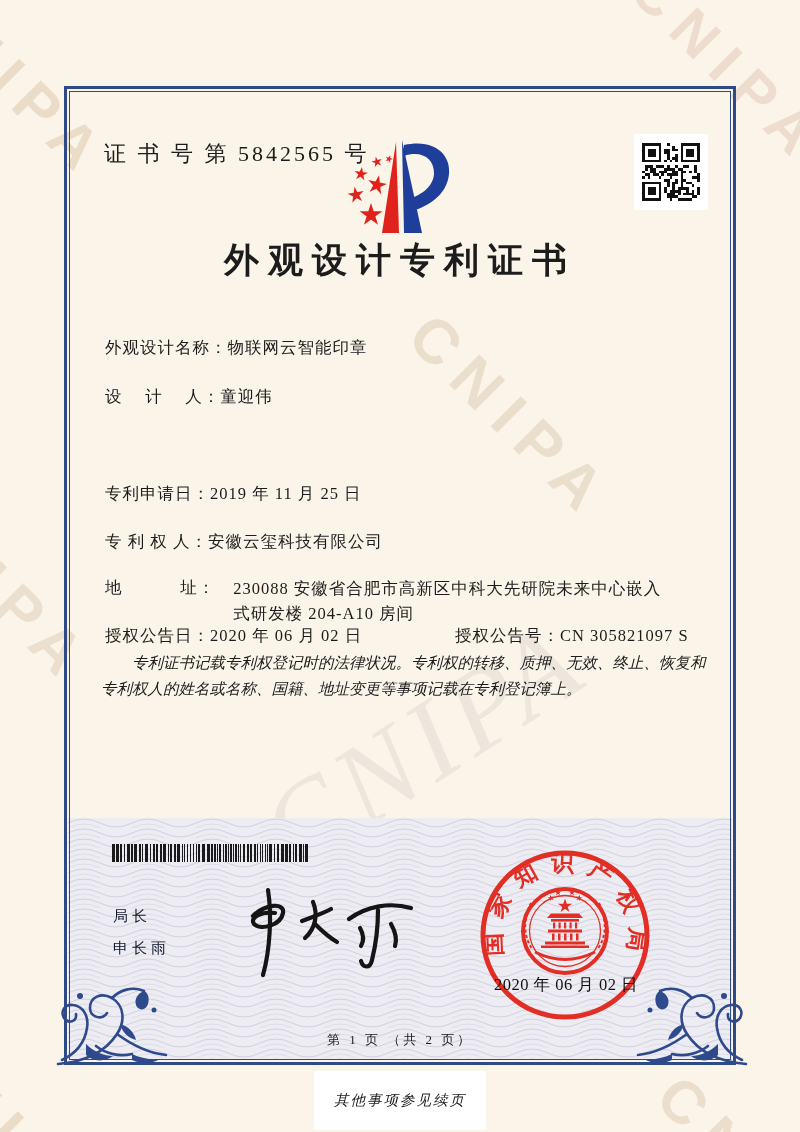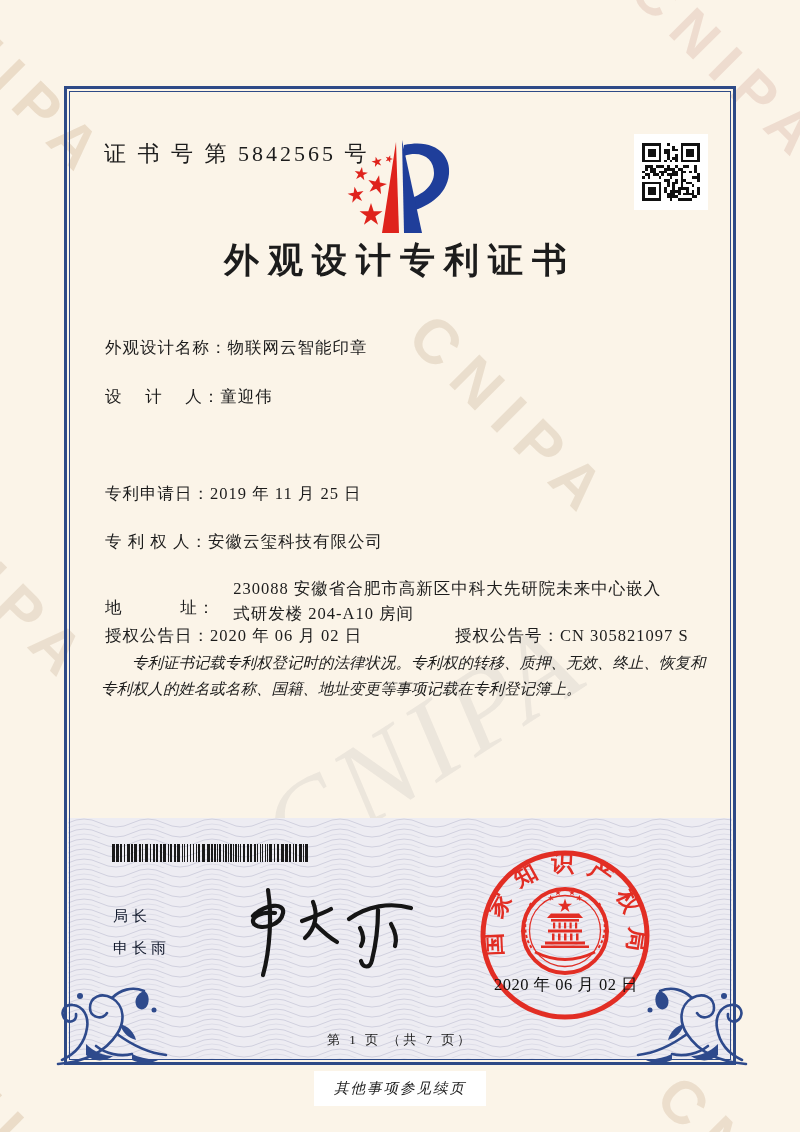--- a/index.html
+++ b/index.html
@@ -17,38 +17,38 @@
          border:3px solid #2e4a87;}
   .frame-inner{position:absolute;left:2px;top:2px;right:2px;bottom:2px;
          border:1px solid #2e4a87;}
   
   .waveband{position:absolute;left:68px;top:818px;width:664px;height:242px;}
   
   .certno{position:absolute;left:104px;top:139px;font-size:22px;letter-spacing:3px;}
   .title{position:absolute;left:0;top:237px;width:100%;text-align:center;
          font-size:35px;font-weight:bold;letter-spacing:9px;}
   .row{position:absolute;left:105px;font-size:16.5px;letter-spacing:1px;white-space:nowrap;}
-  .row .lbl{letter-spacing:1px;margin-top:20px;}
+  .row .lbl{letter-spacing:1px;}
   .addr-row{display:flex;white-space:normal;width:600px;gap:18px;}
   .addr-lines{line-height:24.5px;}
   .pair2{position:absolute;left:350px;top:0;text-align:right;}
   .paras{position:absolute;left:101px;top:650px;width:606px;font-size:15.5px;
          line-height:25.5px;font-style:italic;}
   .paras p{margin:0;text-indent:2em;}
   .barcode{position:absolute;left:110px;top:844px;}
   .signer{position:absolute;left:113px;font-family:"Liberation Sans",sans-serif;
           font-size:15px;letter-spacing:4px;color:#0f172a;}
   .signature{position:absolute;left:225px;top:880px;}
   .seal{position:absolute;left:475px;top:845px;}
   .sealdate{position:absolute;left:480px;top:974px;width:172px;text-align:center;
             font-size:16.5px;color:#111;letter-spacing:0.5px;white-space:nowrap;}
   .pageno{position:absolute;left:0;top:1031px;width:100%;text-align:center;
           font-size:13px;letter-spacing:3px;}
   .contnote{position:absolute;left:50%;top:1071px;transform:translateX(-50%);
-          background:#ffffff;padding:8px 20px;font-size:14.5px;font-style:italic;
+          background:#ffffff;padding:20px 20px;font-size:14.5px;font-style:italic;
           letter-spacing:2px;white-space:nowrap;}
   .ornament{position:absolute;top:984px;}
   .orn-left{left:50px;}
   .orn-right{left:634px;transform:scaleX(-1);}
   .qrbox{position:absolute;left:634px;top:134px;width:74px;height:76px;background:#fff;
          display:flex;align-items:center;justify-content:center;}
   .logo{position:absolute;left:338px;top:129px;}
 </style>
 </head>
 <body>
@@ -412,16 +412,16 @@
         <rect x="70" y="96.5" width="40" height="3"></rect>
         <rect x="66" y="100.5" width="48" height="2.5"></rect>
       </g>
       <path d="M56,58 C48,74 48,92 58,105" fill="none" stroke="#e2241a" stroke-width="2" stroke-dasharray="3,2.5"></path>
       <path d="M124,58 C132,74 132,92 122,105" fill="none" stroke="#e2241a" stroke-width="2" stroke-dasharray="3,2.5"></path>
       <path d="M60,107 Q90,122 120,107" fill="none" stroke="#e2241a" stroke-width="3"></path>
     </g>
   </svg>
   <div class="sealdate">2020 年 06 月 02 日</div>
 
-  <div class="pageno">第 1 页 （共 7 页）</div>
+  <div class="pageno">第 1 页 （共 2 页）</div>
   <div class="contnote">其他事项参见续页</div>
 
 </div>
 
 </body></html>

